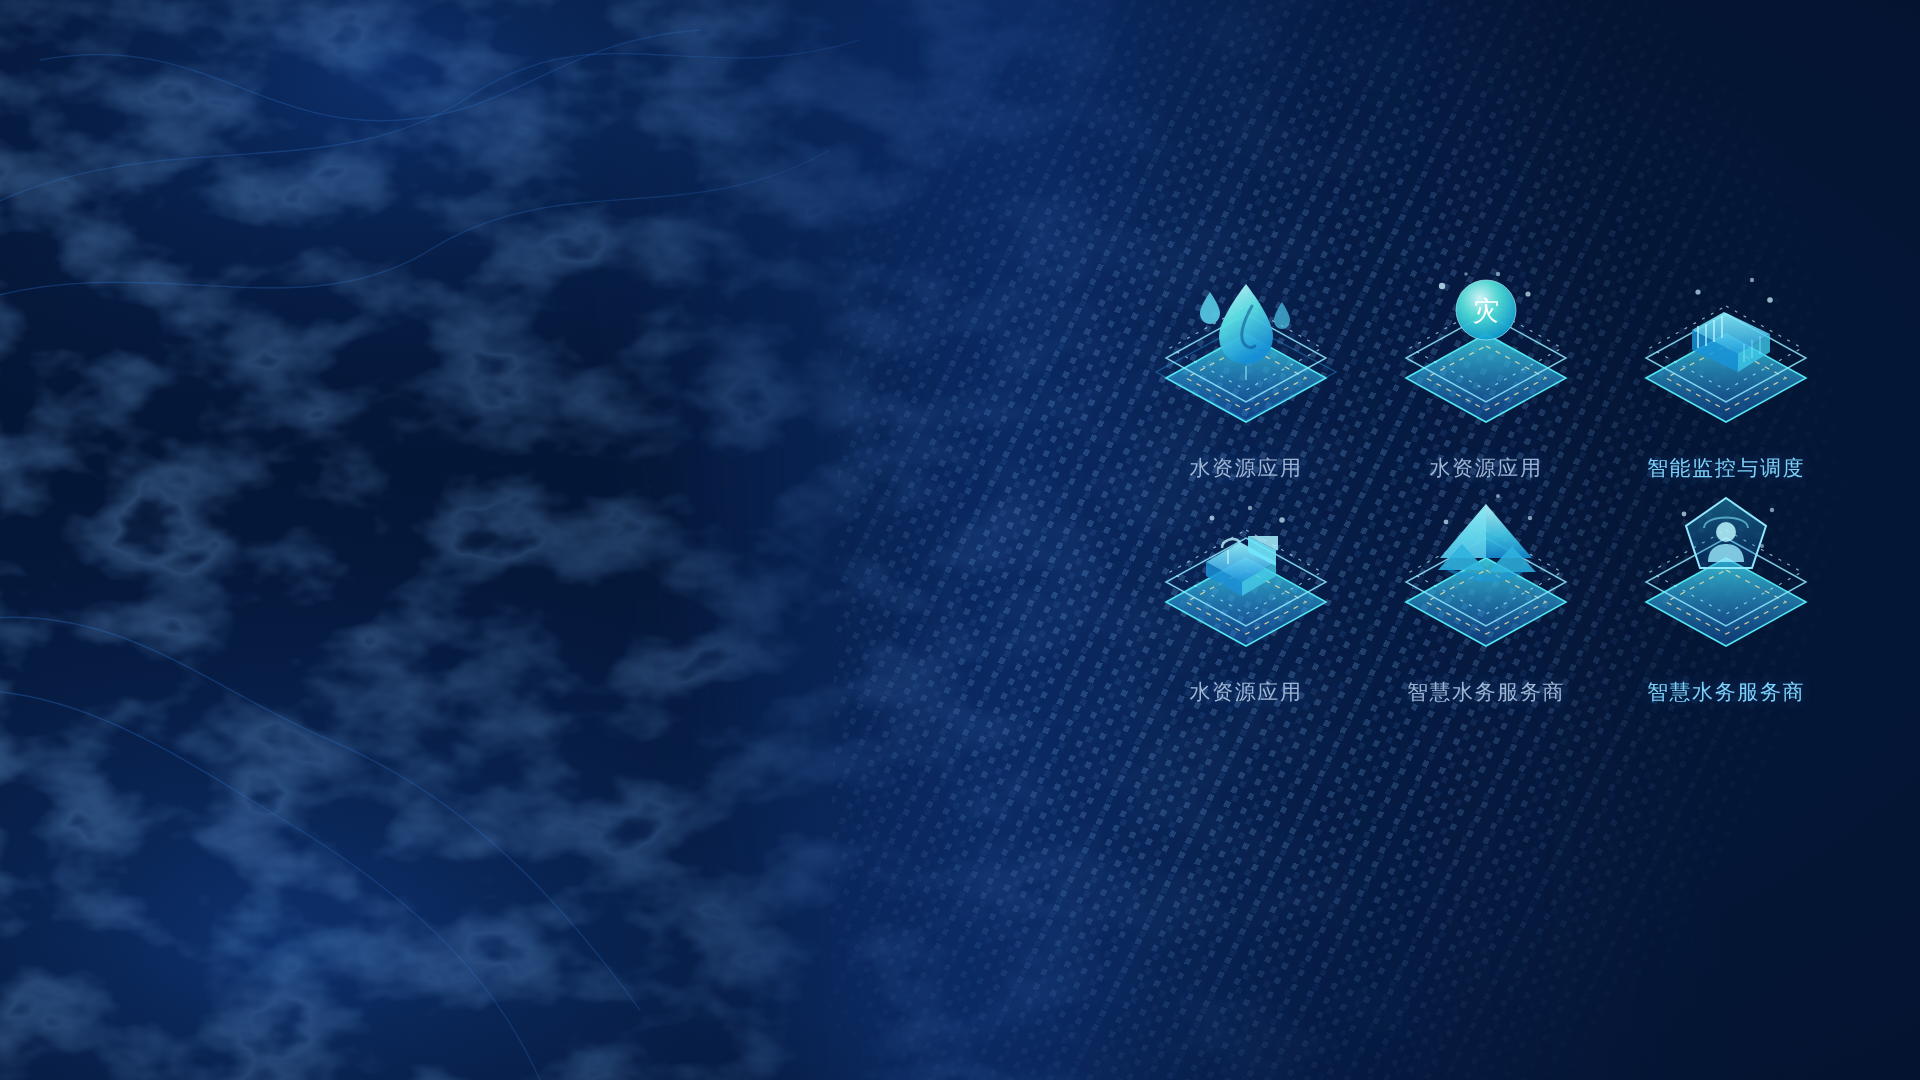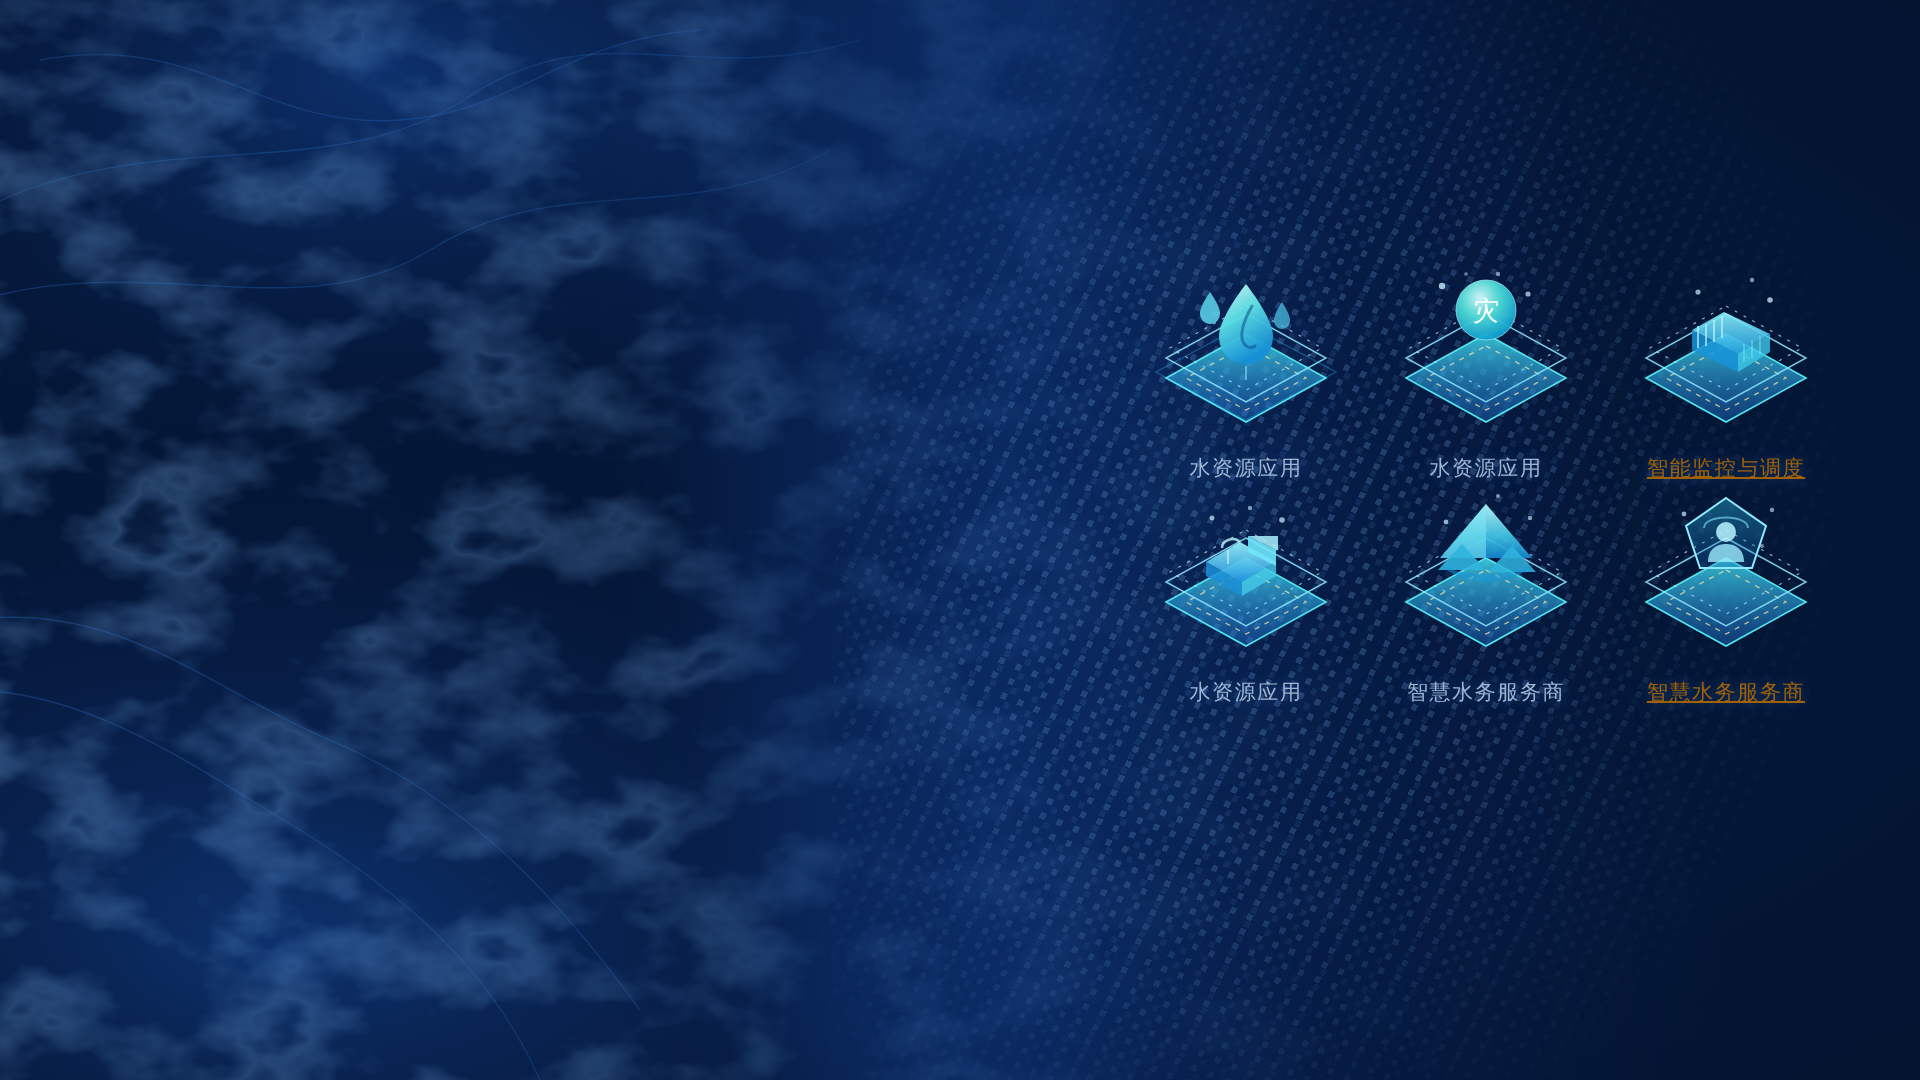--- a/index.html
+++ b/index.html
@@ -77,21 +77,21 @@
     display:grid; grid-template-columns:repeat(3,212px); grid-auto-rows:224px;
     column-gap:28px; row-gap:0px;
   }
   .cell{ position:relative; display:flex; flex-direction:column; align-items:center; }
   .art{ position:relative; width:212px; height:172px; }
   .art svg{ position:absolute; left:0; top:0; width:212px; height:172px; overflow:visible; }
   .cap{
     margin-top:14px; font-size:21px; letter-spacing:1.6px; color:#9fb6d4;
     text-shadow:0 0 14px rgba(70,140,230,.35); white-space:nowrap;
   }
-  .cap.bright{ color:#a16207;text-decoration:underline; }
+  .cap.bright{ color:#7dd3fc; }
 </style>
 </head>
 <body>
 
 <div class="stage">
 
   <div class="ripples">
     <svg viewBox="0 0 1920 1080" preserveAspectRatio="none" aria-hidden="true">
       <defs>
         <filter id="rip" x="-20%" y="-20%" width="140%" height="140%">

